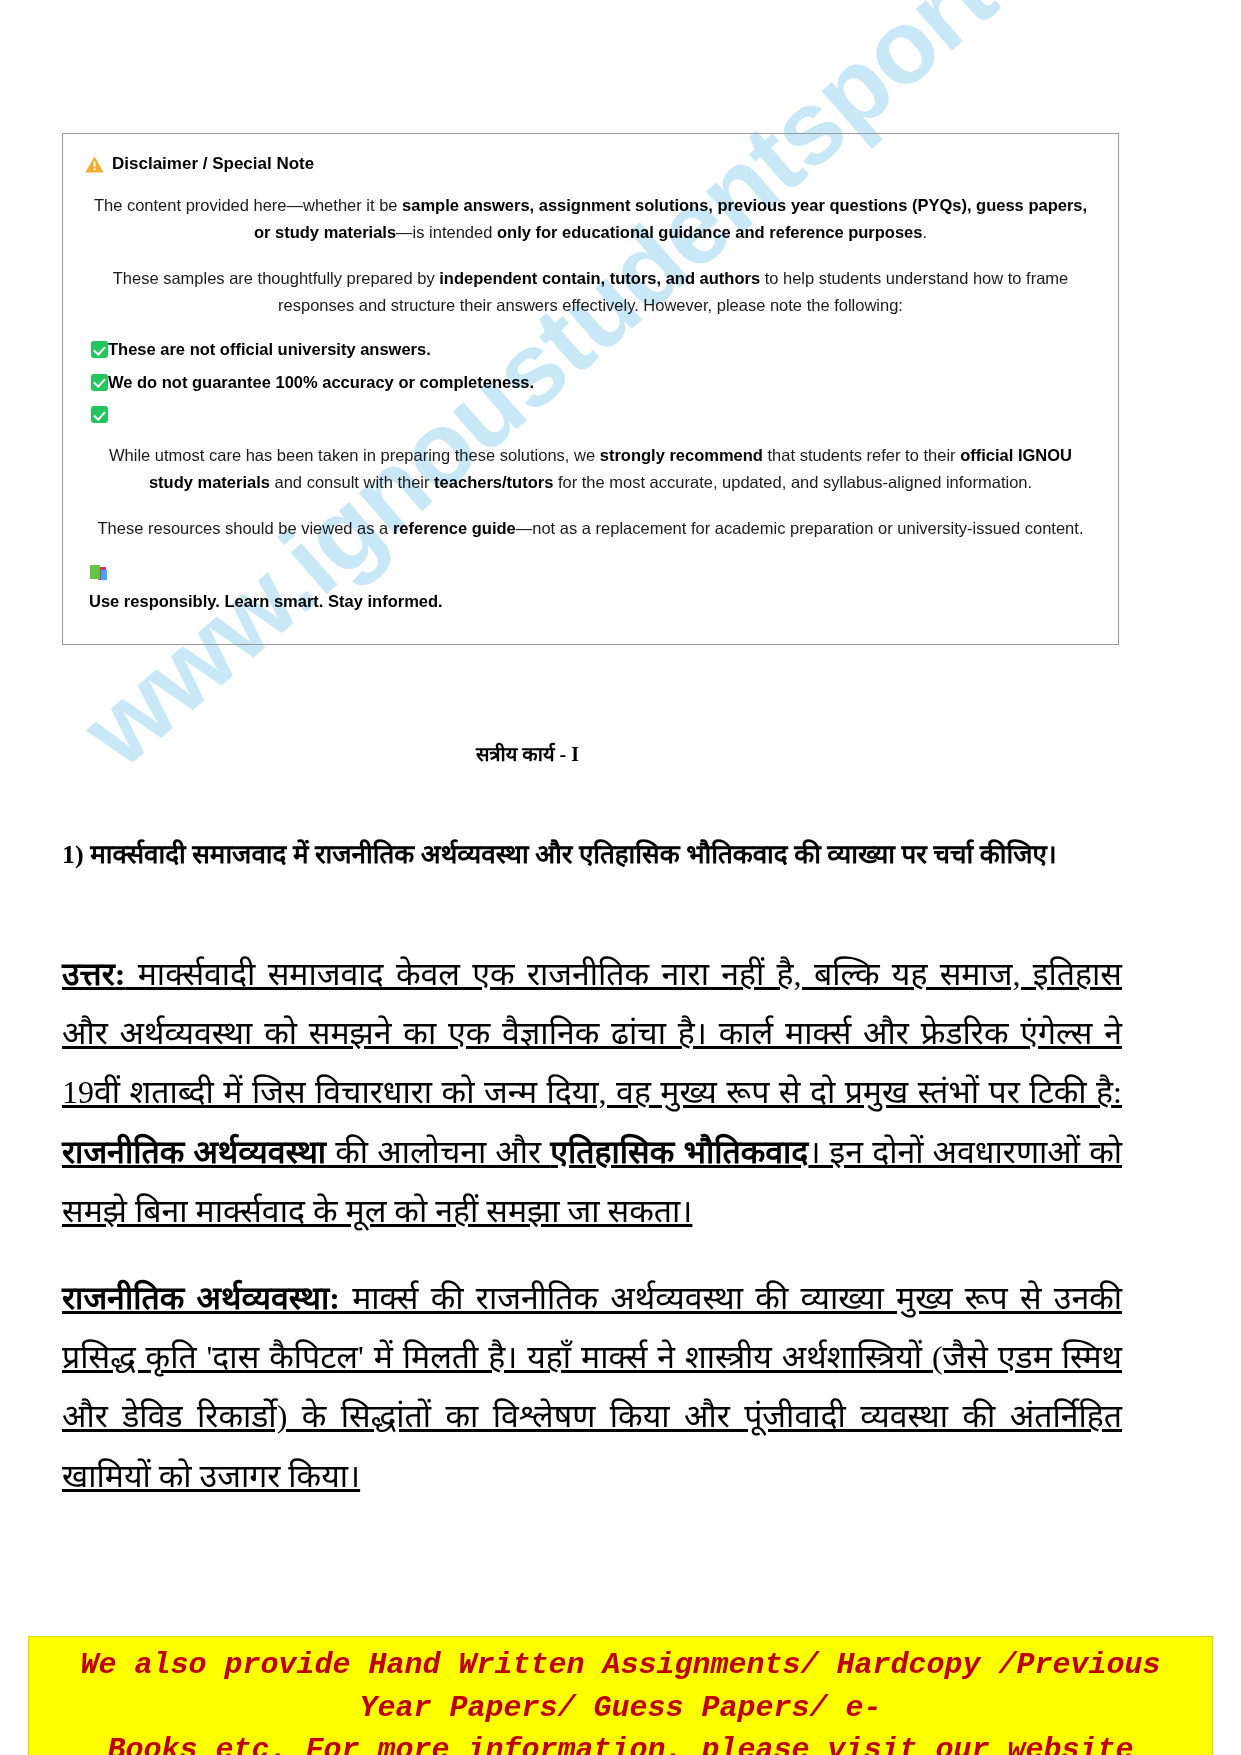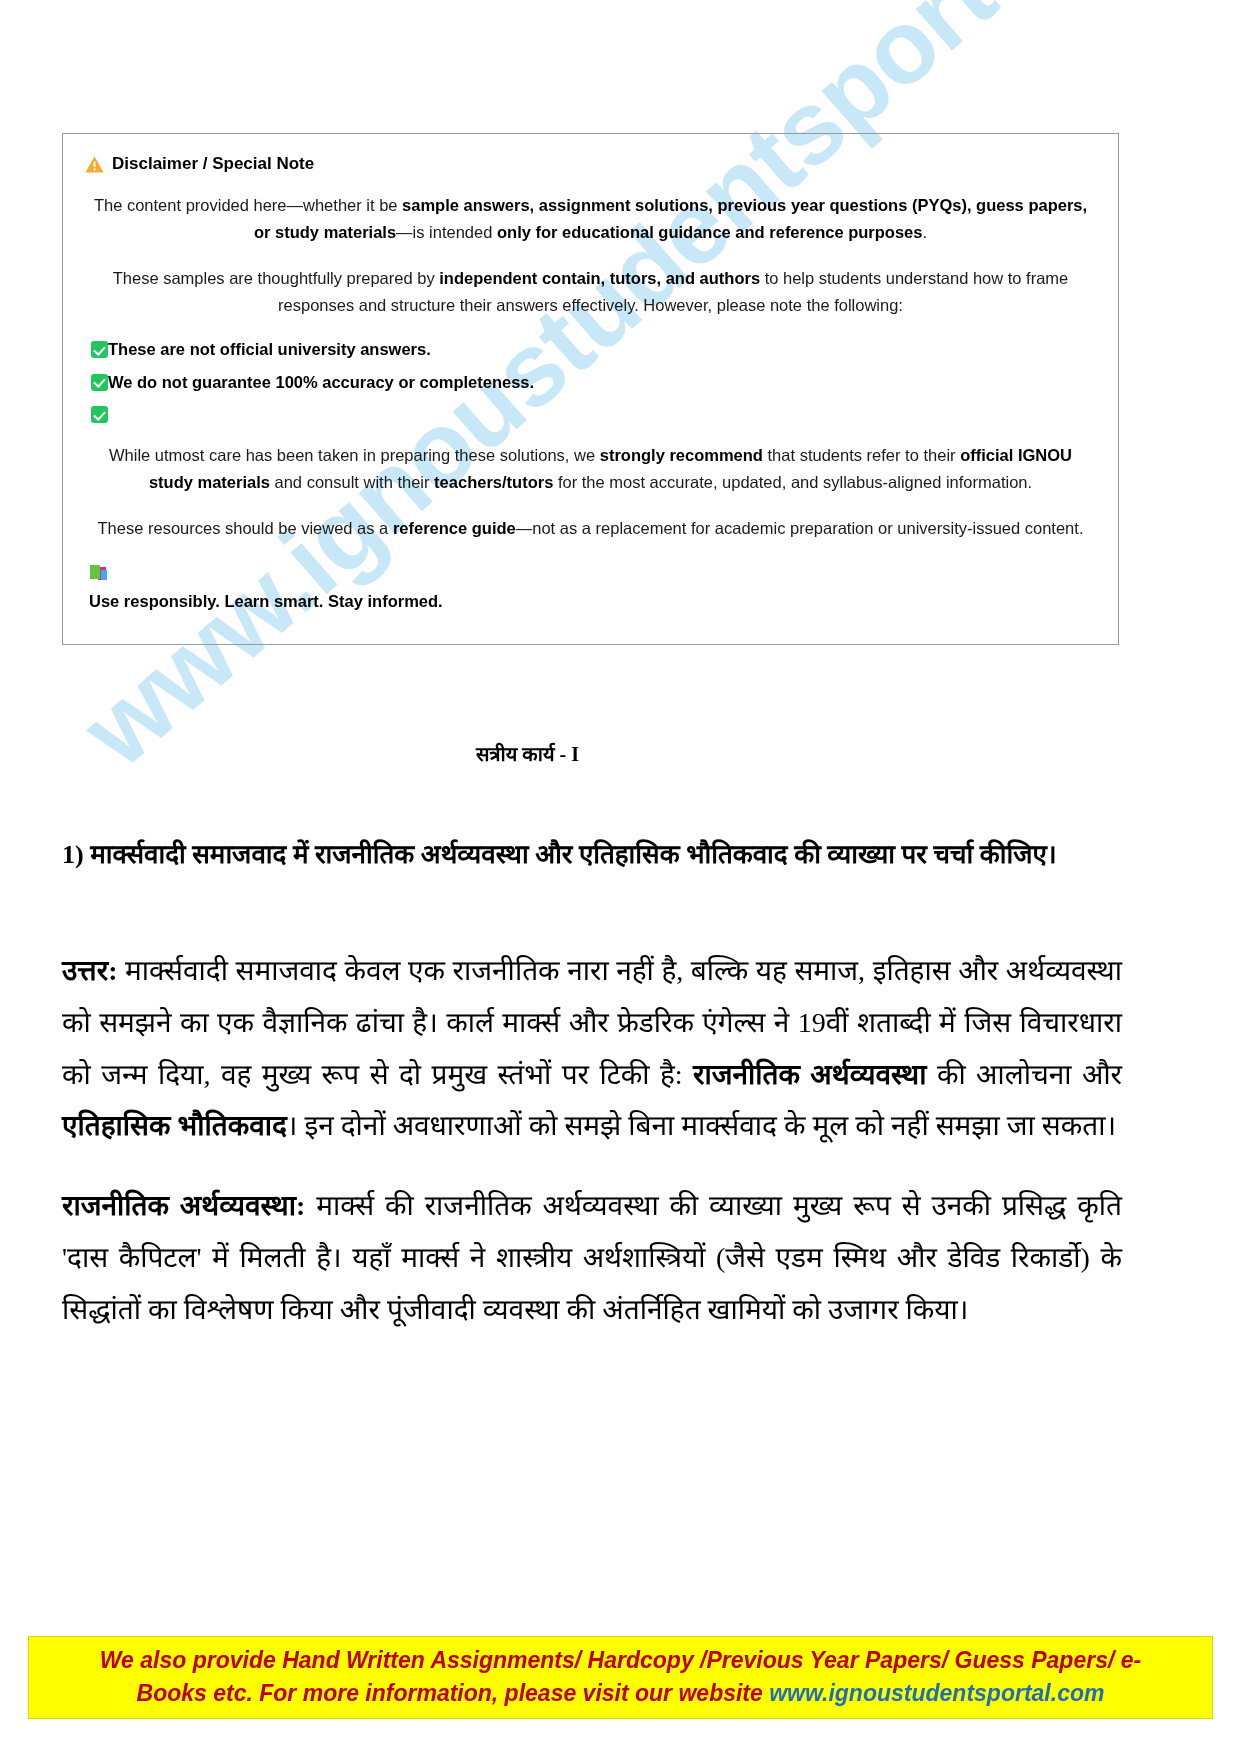--- a/index.html
+++ b/index.html
@@ -166,45 +166,46 @@
     margin: 0;
   }
   #answer-block {
     position: absolute;
     left: 62px;
     top: 945px;
     width: 1060px;
     z-index: 10;
   }
   .ans-p {
-    font-size: 28px;
+    font-size: 32px;
     line-height: 1.85;
     margin: 0 0 28px 0;
     text-align: justify;
+    text-decoration: underline;
   }
   .ans-p b { font-weight: 700; }
 
   
   #footer-banner {
     position: absolute;
     left: 28px;
     top: 1636px;
     width: 1185px;
     background: #ffff00;
     border: 1px solid #d8d800;
     box-sizing: border-box;
     text-align: center;
     padding: 7px 10px 9px 10px;
     z-index: 20;
   }
   .footer-line {
-    font-family: Liberation Sans, sans-serif;
+    font-family: Liberation Mono, monospace;
     font-style: italic;
     font-weight: 700;
-    font-size: 23px;
+    font-size: 30px;
     line-height: 1.42;
     color: #c00000;
   }
   .footer-url {
     color: #1f6fb5;
     font-style: italic;
     font-weight: 700;
     text-decoration: none;
   }
 </style>

